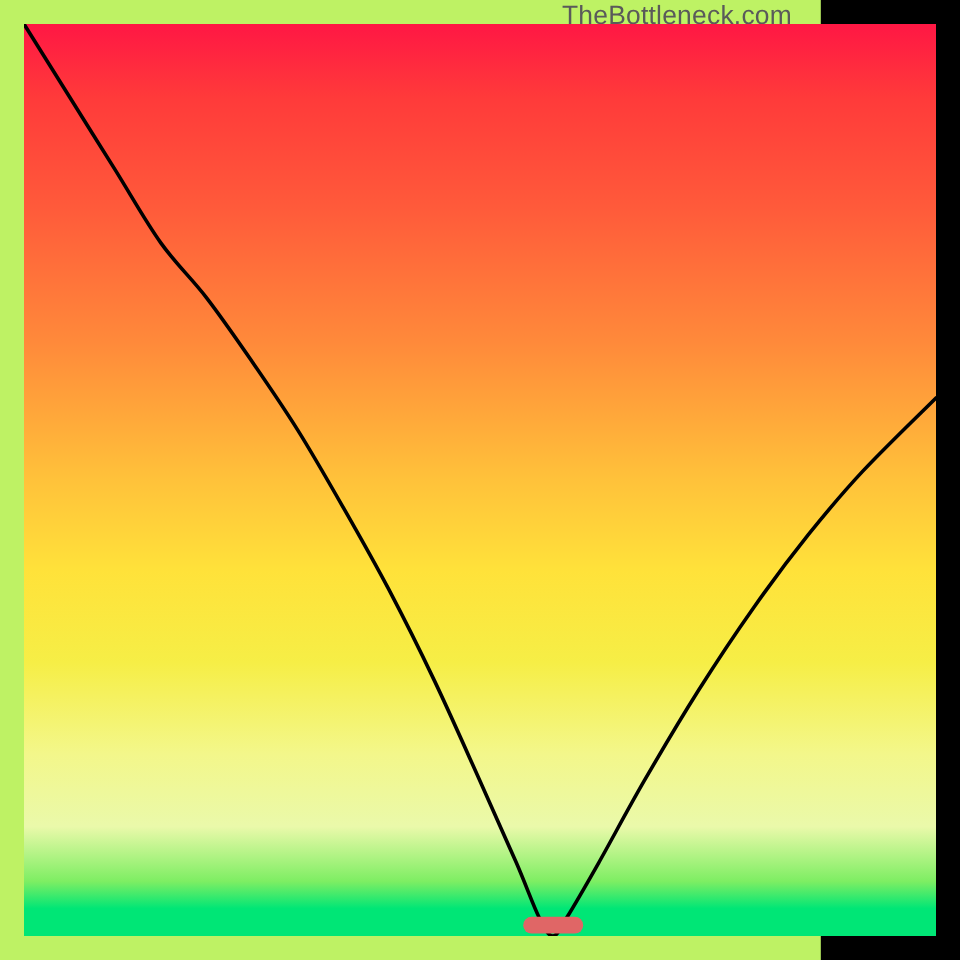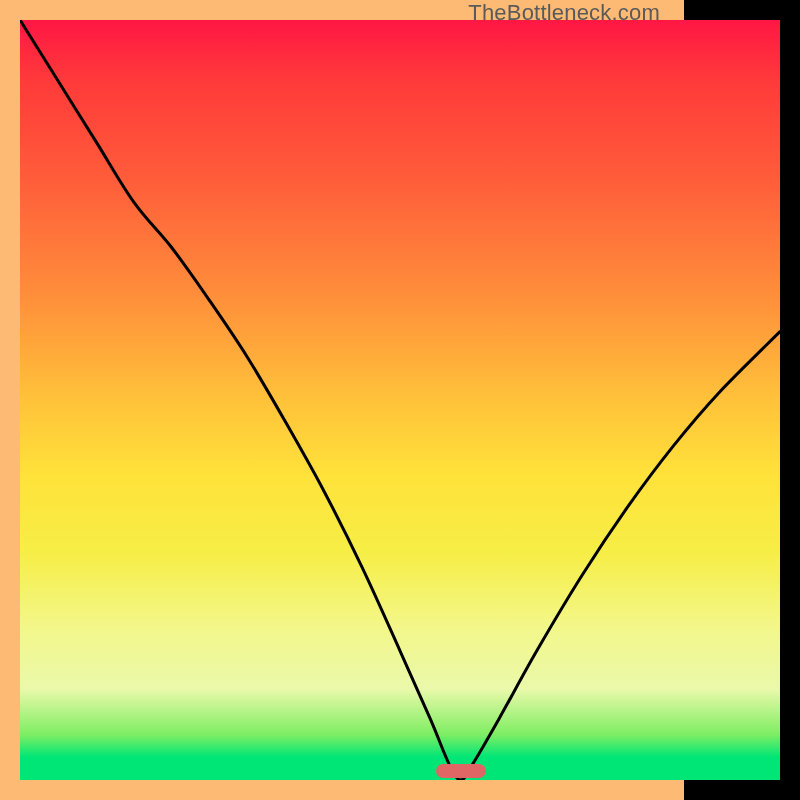--- a/index.html
+++ b/index.html
@@ -1,20 +1,20 @@
 <!DOCTYPE html>
 <html><head>
 <meta charset="utf-8">
 <style>
   * { margin: 0; padding: 0; box-sizing: border-box; }
   html, body { width: 800px; height: 800px; overflow: hidden; background: #000; }
   .frame {
     width: 684px;
     height: 800px;
-    background: #fdba74;
+    background: #bef264;
     position: relative;
     text-align: right;
   }
   .plot {
     position: absolute;
     left: 20px;
     top: 20px;
     width: 760px;
     height: 760px;
     background: linear-gradient(

